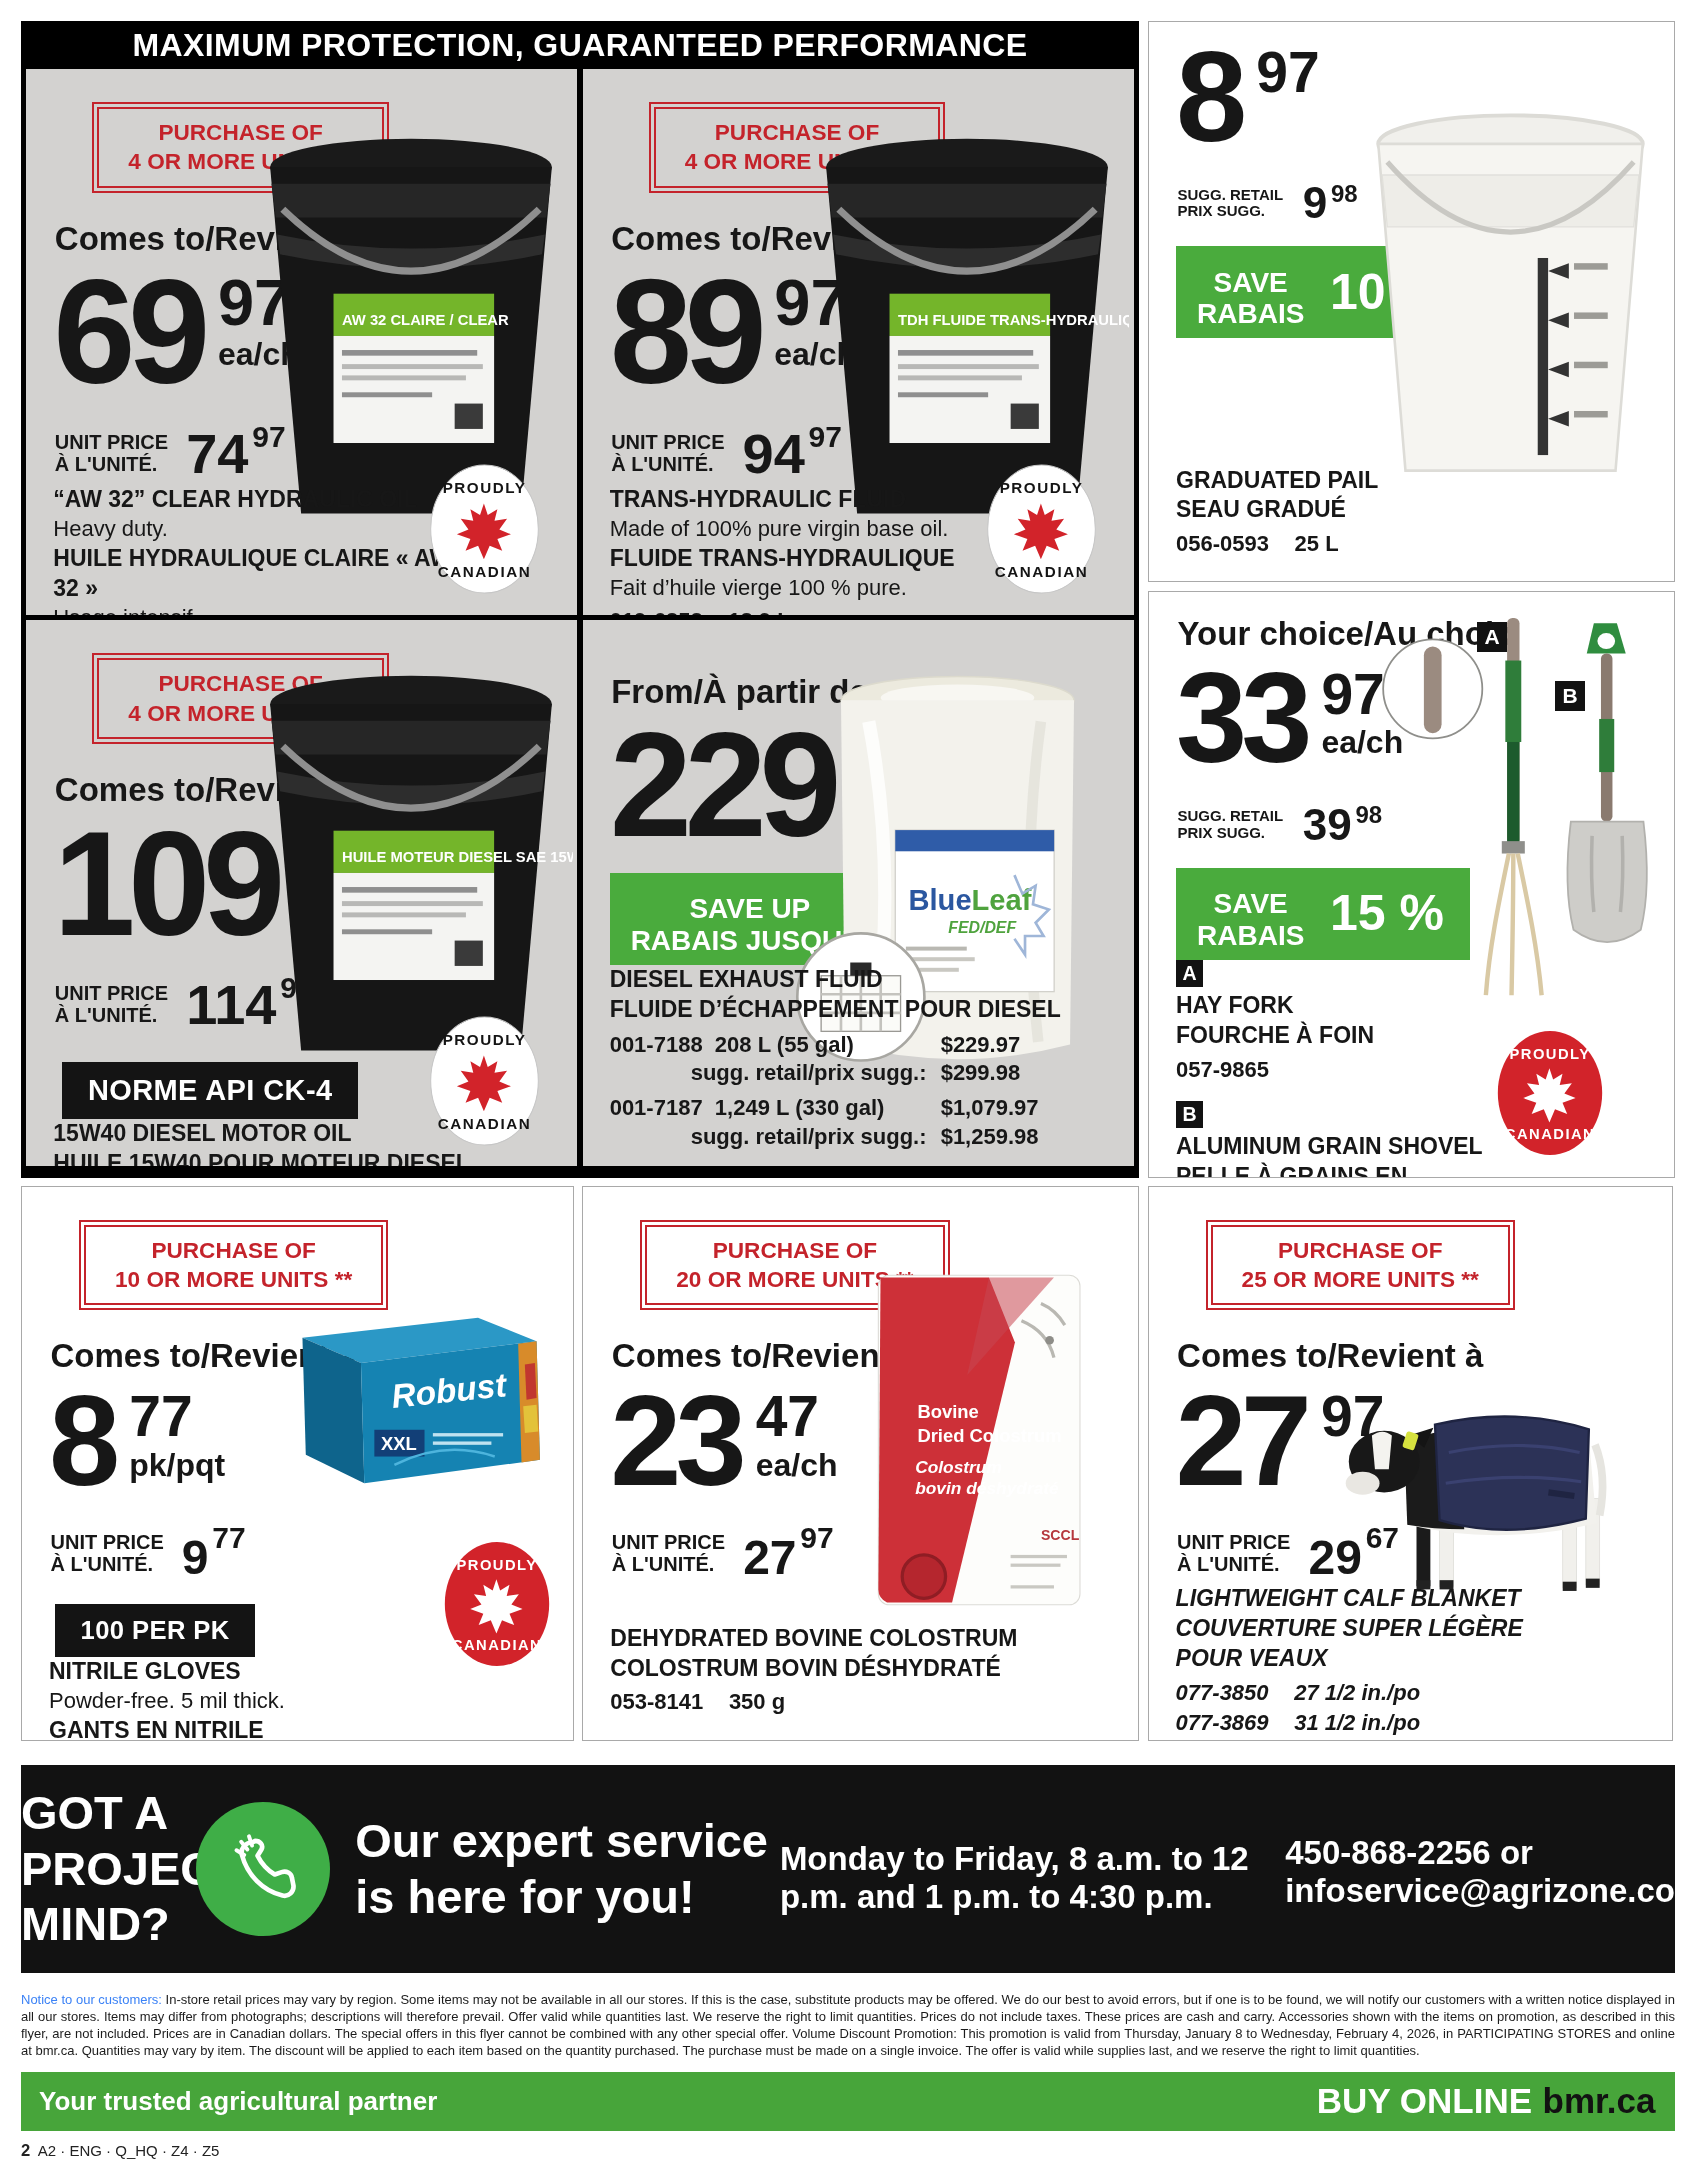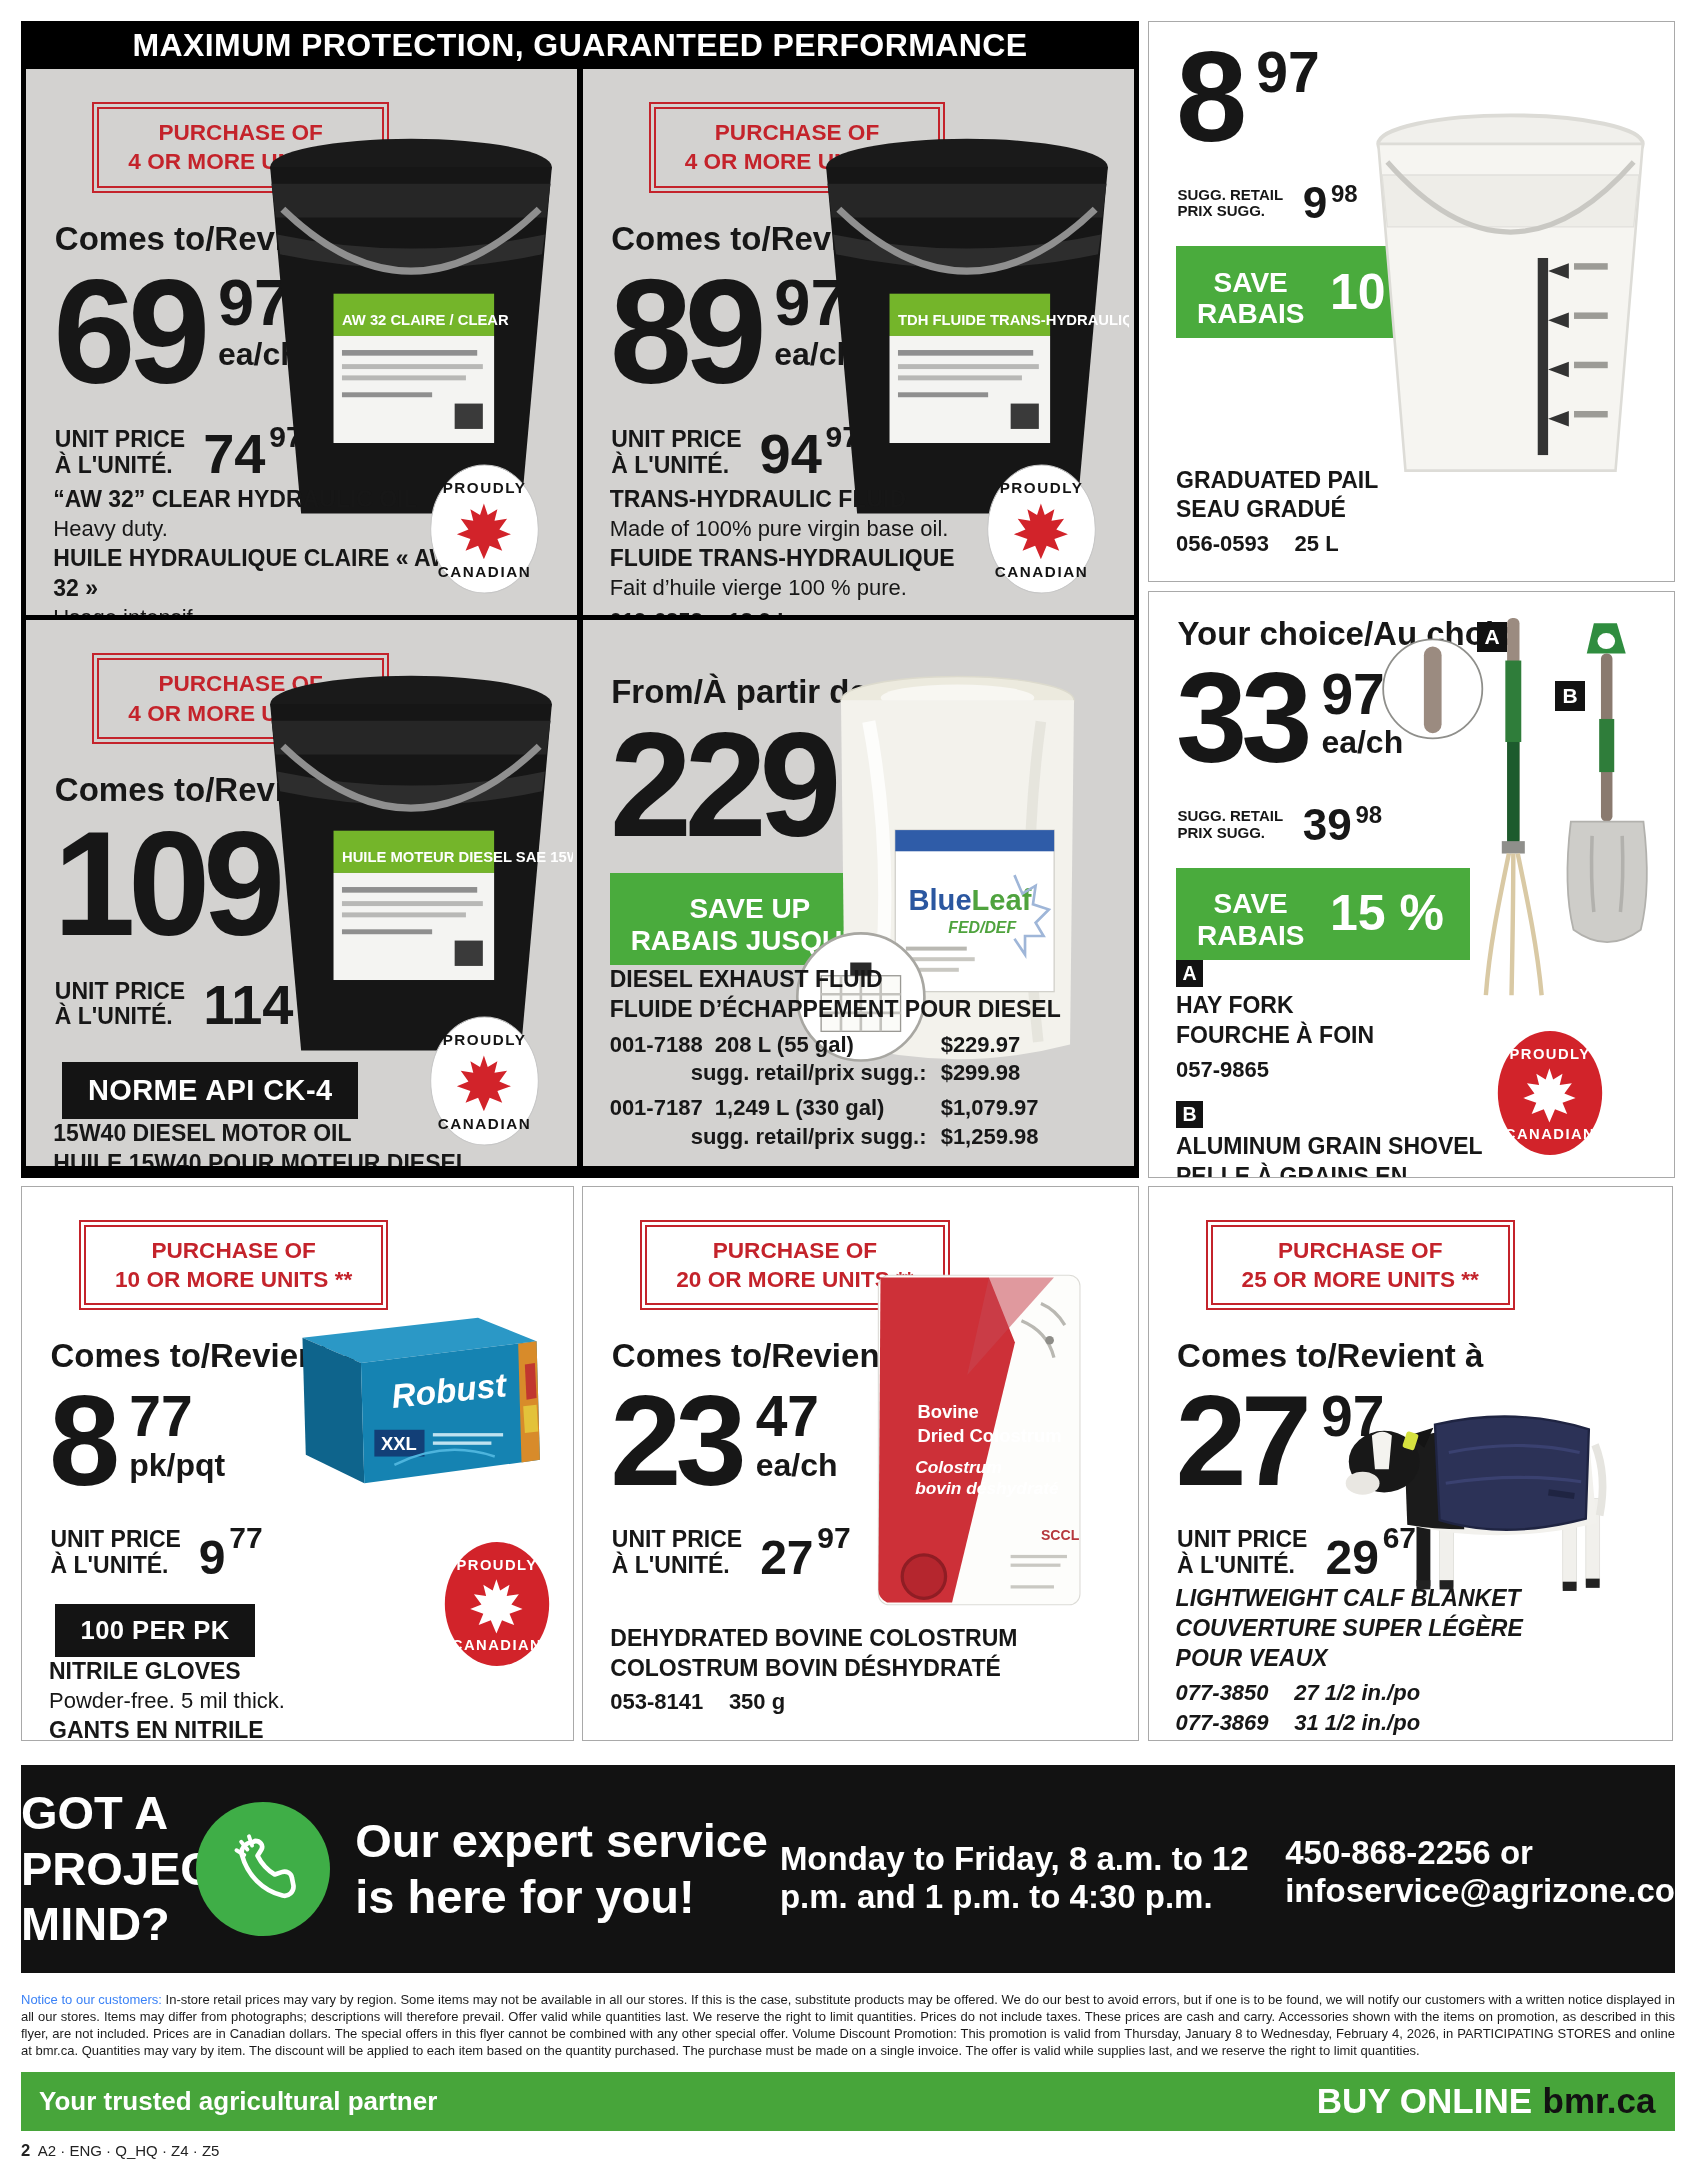--- a/index.html
+++ b/index.html
@@ -36,21 +36,21 @@
   }
   .comes { font-size:33px; font-weight:bold; margin:12px 0 3px 1.5px; }
   .price { display:flex; align-items:flex-start; font-weight:bold; line-height:.82; margin:10.5px 0 22.6px 0; }
   .p-int { font-size:148px; letter-spacing:-7.5px; }
   .p-side { display:flex; flex-direction:column; margin-left:15px; padding-top:4.5px; }
   .p-cents { font-size:65px; }
   .p-per { font-size:32px; margin-top:12px; }
   .price.md .p-int { font-size:128px; letter-spacing:-6px; }
   .price.md .p-cents { font-size:57px; }
   .unit { display:flex; align-items:center; gap:18px; font-weight:bold; margin:4.5px 0 0 1.5px; }
-  .u-lab { font-size:23px; line-height:1.1; }
+  .u-lab { font-size:20px; line-height:1.1; }
   .u-val { font-size:56px; }
   .u-val sup, .s-val sup { font-size:30px; vertical-align:25.6px; margin-left:3.8px; }
   .sugg { display:flex; align-items:center; gap:19.6px; font-weight:bold; margin:6px 0 13.5px 1.5px; }
   .s-lab { font-size:15px; line-height:1.1; }
   .s-val { font-size:44px; }
   .s-val sup { font-size:24px; vertical-align:16.6px; }
   .savebar {
     background:#4aab3d; color:#fff; display:flex; align-items:center; gap:25.6px;
     width:max-content; padding:7.5px 25.6px 9px 21px; font-weight:bold; margin-top:4.5px;
   }

